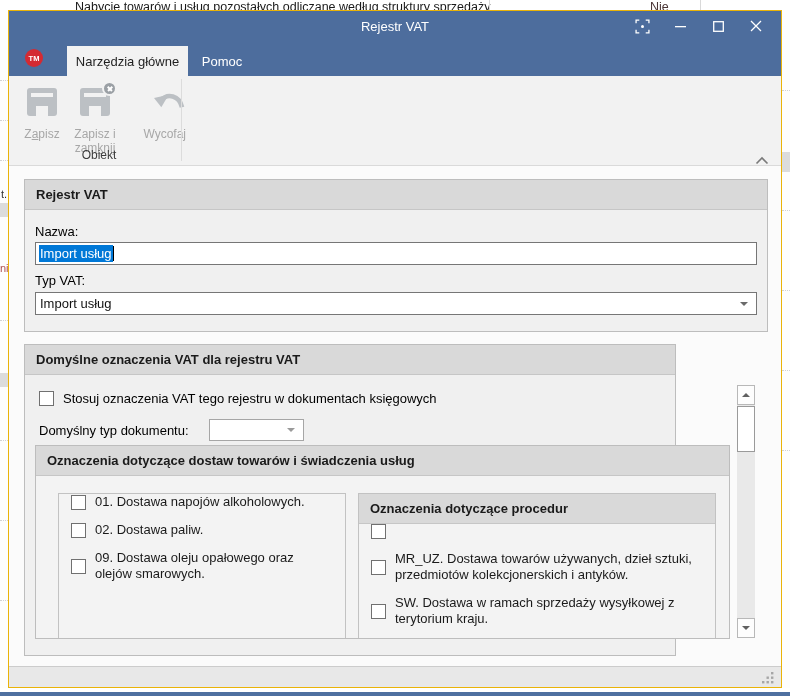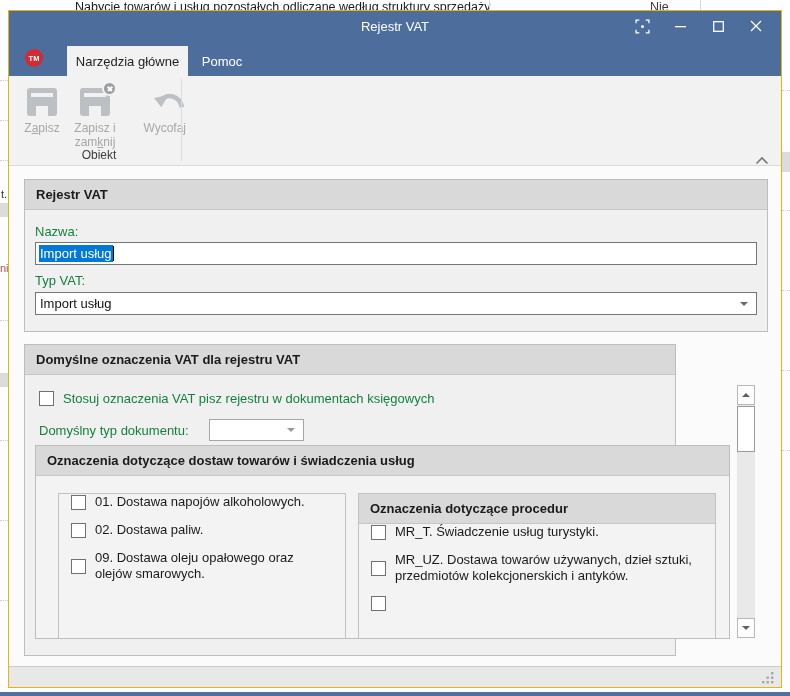--- a/index.html
+++ b/index.html
@@ -34,40 +34,40 @@
                 font-size:13px; display:flex; align-items:center; justify-content:center; }
   #tab-pomoc { left:179px; top:35px; width:68px; height:30px; color:#ffffff; font-size:13px;
                display:flex; align-items:center; justify-content:center; }
 
   
   #ribbon { left:0; top:65px; width:772px; height:90px; background:#f2f2f2; border-bottom:1px solid #dadada; }
   .rib-btn { top:6px; height:128px; display:flex; flex-direction:column; align-items:center; }
   #btn-save   { left:10px;  width:46px; }
   #btn-saveclose { left:58px; width:56px; }
   #btn-undo   { left:127px; width:50px;align-items:flex-end; }
-  .rib-label { font-size:12px; color:#a7a7a7; text-align:center; line-height:14px; margin-top:5px; }
+  .rib-label { font-size:12px; color:#a7a7a7; text-align:center; line-height:14px; margin-top:11px; }
   .rib-label .key { text-decoration:underline; }
   .floppy { position:relative; width:30px; height:28px; background:#bcc0c4; border-radius:3px; margin-top:6px; }
   .floppy::before { content:""; position:absolute; left:4px; right:4px; top:5px; height:4px; background:#f2f2f2; }
   .floppy::after  { content:""; position:absolute; left:9px; width:12px; bottom:0; height:10px; background:#f2f2f2; }
   .badge { position:absolute; right:-7px; top:-7px; width:15px; height:15px; border-radius:50%;
            background:#9ba0a5; border:2px solid #f2f2f2; }
   .badge::before, .badge::after { content:""; position:absolute; left:2.5px; top:5px; width:6px; height:1.5px; background:#fff; }
   .badge::before { transform:rotate(45deg); }
   .badge::after  { transform:rotate(-45deg); }
   #ribbon-group-label { left:10px; top:72px; width:160px; text-align:center; font-size:12px; color:#3c3c3c; }
   #ribbon-sep { left:172px; top:3px; width:1px; height:82px; background:#dcdcdc; }
   #ribbon-collapse { left:746px; top:75px; width:16px; height:10px; }
 
   
   .groupbox { background:#f0f0f0; border:1px solid #bdbdbd; }
   .group-header { height:30px; background:#d9d9d9; border-bottom:1px solid #c6c6c6;
                   display:flex; align-items:center; padding-left:11px; font-size:13px; font-weight:bold; color:#1a1a1a; }
   #group-register { left:15px; top:168px; width:744px; height:153px; }
-  .fld-label { font-size:13px; color:#15803d; }
+  .fld-label { font-size:13px; color:#000000; }
   #name-label { left:10px; top:44px; }
   #name-input { left:10px; top:62px; width:722px; height:23px; background:#fff; border:1px solid #767676;
                 display:flex; align-items:center; padding-left:3px; font-size:13px; }
   #name-input .sel { background:#0078d7; color:#fff; padding:1px 1px; }
   .caret { display:inline-block; width:1px; height:15px; background:#000; }
   #type-label { left:10px; top:93px;text-align:center; }
   #type-select { left:10px; top:112px; width:722px; height:23px; background:#fff; border:1px solid #767676;
                  display:flex; align-items:center; padding-left:4px; font-size:13px; color:#111; }
   .dd-arrow { position:absolute; right:8px; top:50%; margin-top:-2px; width:0; height:0;
               border-left:4px solid transparent; border-right:4px solid transparent; border-top:4px solid #6a6a6a; }
@@ -206,21 +206,21 @@
       <span>Import usług</span>
       <div class="dd-arrow"></div>
     </div>
   </div>
 
   <div id="group-defaults" class="groupbox abs">
     <div class="group-header">Domyślne oznaczenia VAT dla rejestru VAT</div>
 
     <div id="apply-row" class="abs">
       <div class="checkbox"></div>
-      <span class="fld-label">Stosuj oznaczenia VAT pisz rejestru w dokumentach księgowych</span>
+      <span class="fld-label">Stosuj oznaczenia VAT tego rejestru w dokumentach księgowych</span>
     </div>
 
     <div id="doctype-row" class="abs">
       <span class="fld-label">Domyślny typ dokumentu:</span>
       <div id="doctype-select">
         <span></span>
         <div class="dd-arrow"></div>
       </div>
     </div>
 
@@ -248,30 +248,30 @@
             </div>
 
         </div>
 
         <div id="proc-group" class="inner-group">
           <div class="group-header">Oznaczenia dotyczące procedur</div>
           <div class="check-list">
 
               <div class="check-row">
                 <div class="checkbox"></div>
-                <span class="lbl">MR_T. Świadczenie usług turystyki.</span>
               </div>
 
               <div class="check-row">
                 <div class="checkbox"></div>
                 <span class="lbl">MR_UZ. Dostawa towarów używanych, dzieł sztuki, przedmiotów kolekcjonerskich i antyków.</span>
               </div>
 
               <div class="check-row">
                 <div class="checkbox"></div>
+                <span class="lbl">SW. Dostawa w ramach sprzedaży wysyłkowej z terytorium kraju.</span>
               </div>
             </div>
         </div>
 
       </div>
     </div>
 
     <div id="scrollbar" class="abs">
       <div id="sb-up" class="sb-btn">
           <div class="tri-up"></div>

